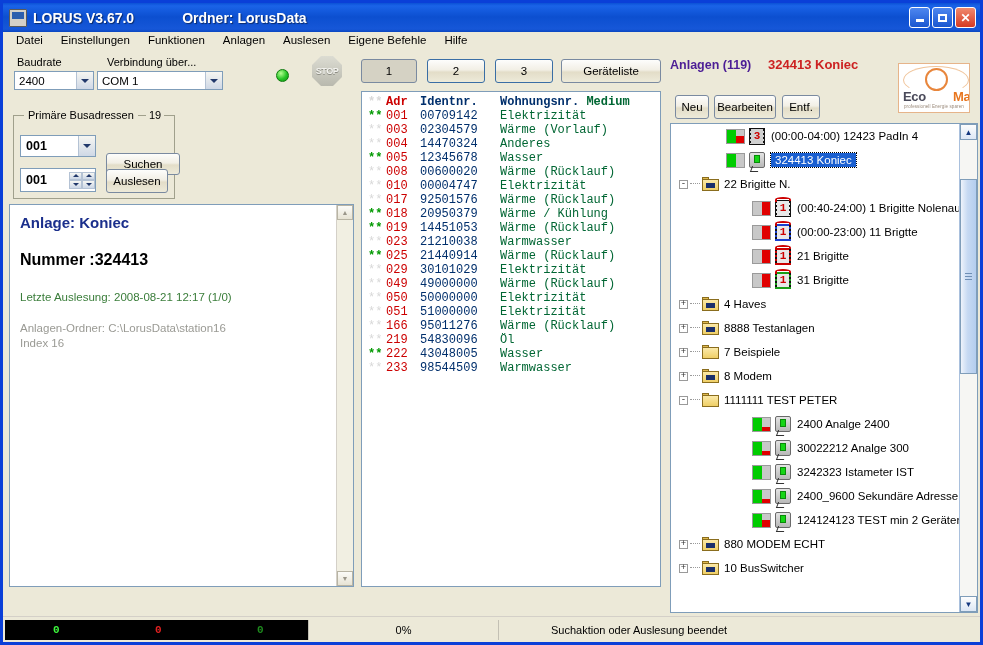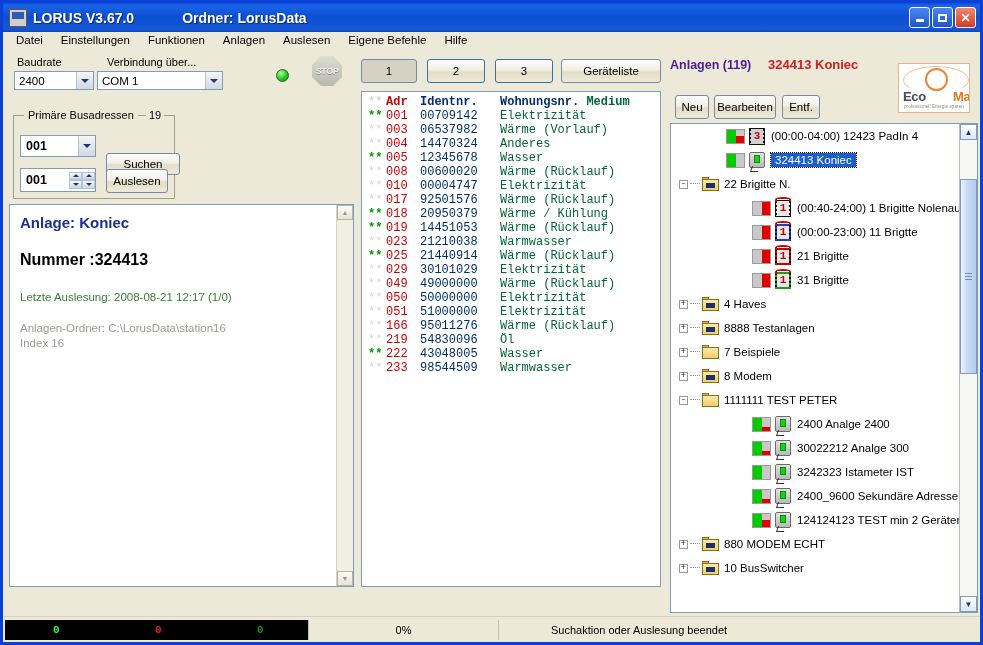--- a/index.html
+++ b/index.html
@@ -354,21 +354,21 @@
     <div class="vscroll">
       <div class="sb">▲</div>
       <div class="sb bottom">▼</div>
     </div>
   </div>
 
   <div class="listpane">
     <div style="padding:3px 0 0 0;" id="list-body">
         <div class="lst-row lst-head"><span class="c-star off">**</span><span class="c-adr">Adr</span><span class="c-id">Identnr.</span><span class="c-med" style="color:#002f6c;">Wohnungsnr. </span><span class="c-med">Medium</span></div>
         <div class="lst-row"><span class="c-star on">**</span><span class="c-adr">001</span><span class="c-id">00709142</span><span class="c-med">Elektrizität</span></div>
-        <div class="lst-row"><span class="c-star off">**</span><span class="c-adr">003</span><span class="c-id">06537982</span><span class="c-med">Wärme (Vorlauf)</span></div>
+        <div class="lst-row"><span class="c-star off">**</span><span class="c-adr">003</span><span class="c-id">02304579</span><span class="c-med">Wärme (Vorlauf)</span></div>
         <div class="lst-row"><span class="c-star off">**</span><span class="c-adr">004</span><span class="c-id">14470324</span><span class="c-med">Anderes</span></div>
         <div class="lst-row"><span class="c-star on">**</span><span class="c-adr">005</span><span class="c-id">12345678</span><span class="c-med">Wasser</span></div>
         <div class="lst-row"><span class="c-star off">**</span><span class="c-adr">008</span><span class="c-id">00600020</span><span class="c-med">Wärme (Rücklauf)</span></div>
         <div class="lst-row"><span class="c-star off">**</span><span class="c-adr">010</span><span class="c-id">00004747</span><span class="c-med">Elektrizität</span></div>
         <div class="lst-row"><span class="c-star off">**</span><span class="c-adr">017</span><span class="c-id">92501576</span><span class="c-med">Wärme (Rücklauf)</span></div>
         <div class="lst-row"><span class="c-star on">**</span><span class="c-adr">018</span><span class="c-id">20950379</span><span class="c-med">Wärme / Kühlung</span></div>
         <div class="lst-row"><span class="c-star on">**</span><span class="c-adr">019</span><span class="c-id">14451053</span><span class="c-med">Wärme (Rücklauf)</span></div>
         <div class="lst-row"><span class="c-star off">**</span><span class="c-adr">023</span><span class="c-id">21210038</span><span class="c-med">Warmwasser</span></div>
         <div class="lst-row"><span class="c-star on">**</span><span class="c-adr">025</span><span class="c-id">21440914</span><span class="c-med">Wärme (Rücklauf)</span></div>
         <div class="lst-row"><span class="c-star off">**</span><span class="c-adr">029</span><span class="c-id">30101029</span><span class="c-med">Elektrizität</span></div>

